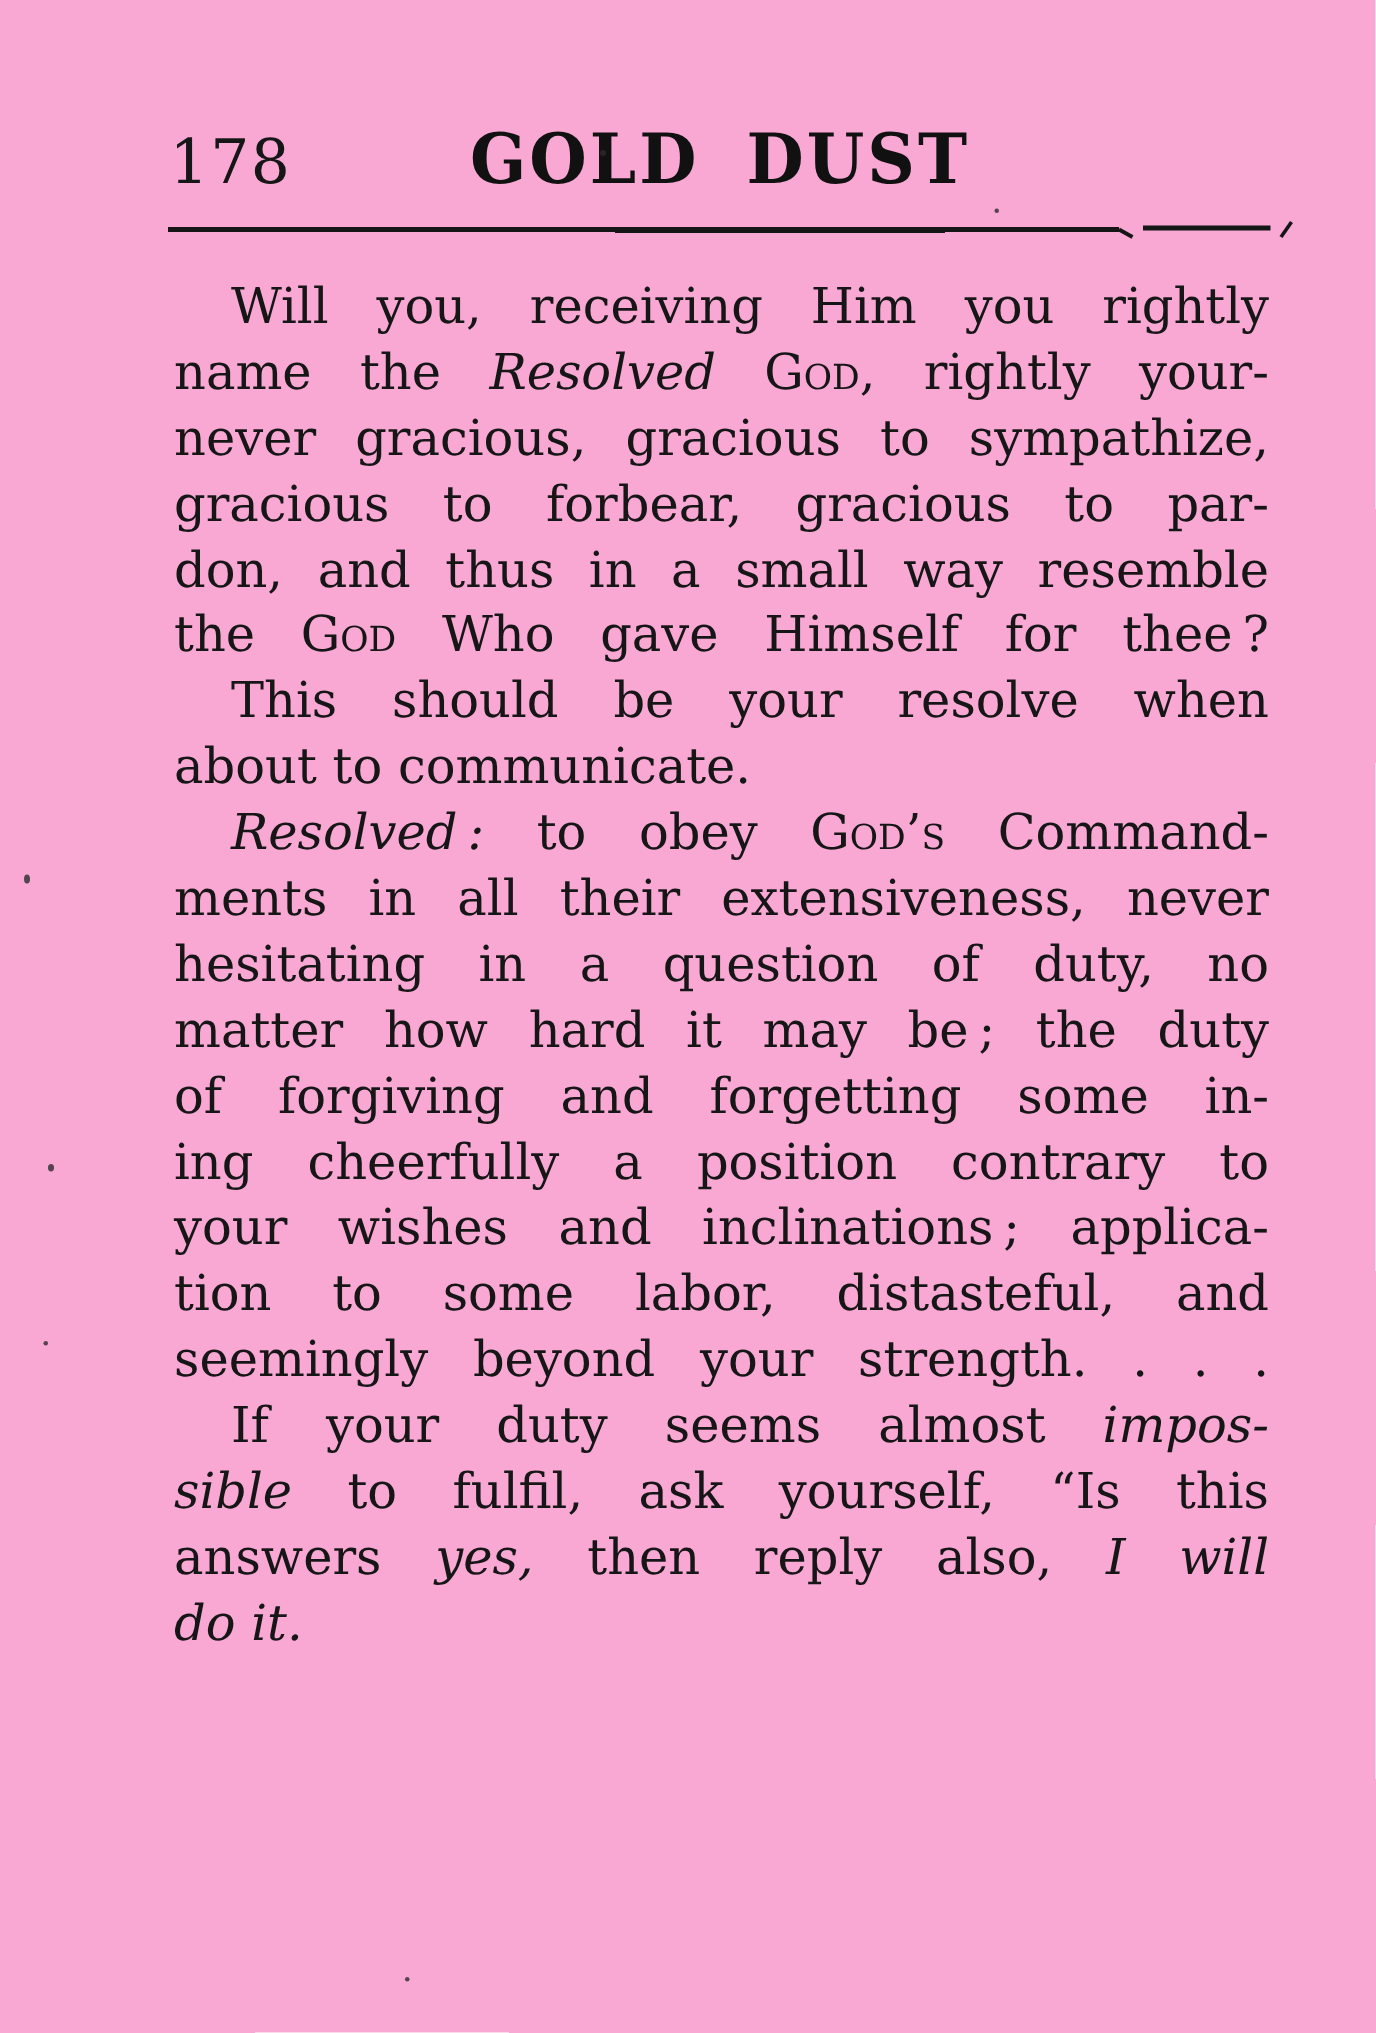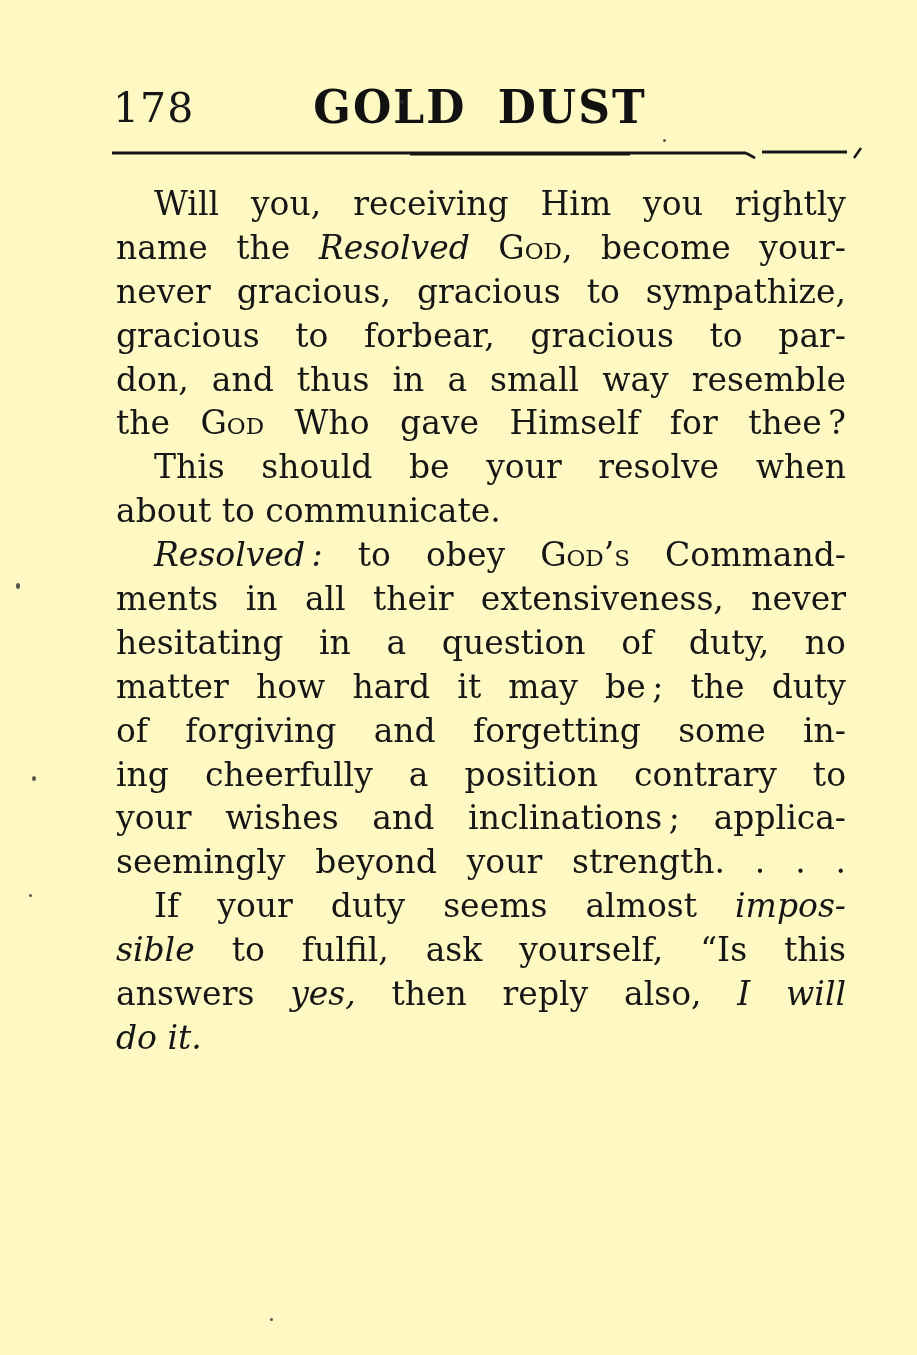--- a/index.html
+++ b/index.html
@@ -4,21 +4,21 @@
 <style>
   html, body {
     margin: 0;
     padding: 0;
     background: #ffffff;
   }
   .page {
     position: relative;
     width: 917px;
     height: 1355px;
-    background: #fef9c3;
+    background: #f9a8d4;
     overflow: hidden;
     font-family: "DejaVu Serif", serif;
     color: #131313;
   }
   .page-number {
     position: absolute;
     left: 113px;
     top: 84px;
     font-size: 41px;
     letter-spacing: 1px;
@@ -87,34 +87,35 @@
   <svg class="rule" width="756" height="20" viewBox="0 0 756 20">
     <line x1="2" y1="9" x2="636" y2="9" stroke="#161616" stroke-width="3.2"></line>
     <line x1="300" y1="10.6" x2="520" y2="10.6" stroke="#161616" stroke-width="1.6"></line>
     <path d="M636,9 l9,5" stroke="#161616" stroke-width="2.6" fill="none"></path>
     <line x1="652" y1="8" x2="737" y2="8" stroke="#161616" stroke-width="3.2"></line>
     <path d="M744,14 l7,-10" stroke="#161616" stroke-width="2.4" fill="none"></path>
   </svg>
 
   <main class="page-body">
       <div class="line just indent"><span>Will you, receiving Him you rightly</span></div>
-      <div class="line just"><span>name the </span><span class="it">Resolved</span><span> </span><span class="sc">God</span><span>, become your-</span></div>
+      <div class="line just"><span>name the </span><span class="it">Resolved</span><span> </span><span class="sc">God</span><span>, rightly your-</span></div>
       <div class="line just"><span>never gracious, gracious to sympathize,</span></div>
       <div class="line just"><span>gracious to forbear, gracious to par-</span></div>
       <div class="line just"><span>don, and thus in a small way resemble</span></div>
       <div class="line just"><span>the </span><span class="sc">God</span><span> Who gave Himself for thee ?</span></div>
       <div class="line just indent"><span>This should be your resolve when</span></div>
       <div class="line just end"><span>about to communicate.</span></div>
       <div class="line just indent"><span class="it">Resolved :</span><span> to obey </span><span class="sc">God’s</span><span> Command-</span></div>
       <div class="line just"><span>ments in all their extensiveness, never</span></div>
       <div class="line just"><span>hesitating in a question of duty, no</span></div>
       <div class="line just"><span>matter how hard it may be ; the duty</span></div>
       <div class="line just"><span>of forgiving and forgetting some in-</span></div>
       <div class="line just"><span>ing cheerfully a position contrary to</span></div>
       <div class="line just"><span>your wishes and inclinations ; applica-</span></div>
+      <div class="line just"><span>tion to some labor, distasteful, and</span></div>
       <div class="line just"><span>seemingly beyond your strength. . . .</span></div>
       <div class="line just indent"><span>If your duty seems almost </span><span class="it">impos-</span></div>
       <div class="line just"><span class="it">sible</span><span> to fulfil, ask yourself, “Is this</span></div>
       <div class="line just"><span>answers </span><span class="it">yes,</span><span> then reply also, </span><span class="it">I will</span></div>
       <div class="line just end"><span class="it">do it.</span></div>
     </main>
 
   <div class="speck" style="left:400px; top:100px; width:4px; height:4px;"></div>
   <div class="speck" style="left:663px; top:139px; width:3px; height:3px;"></div>
   <div class="speck" style="left:16px; top:583px; width:4px; height:6px;"></div>

